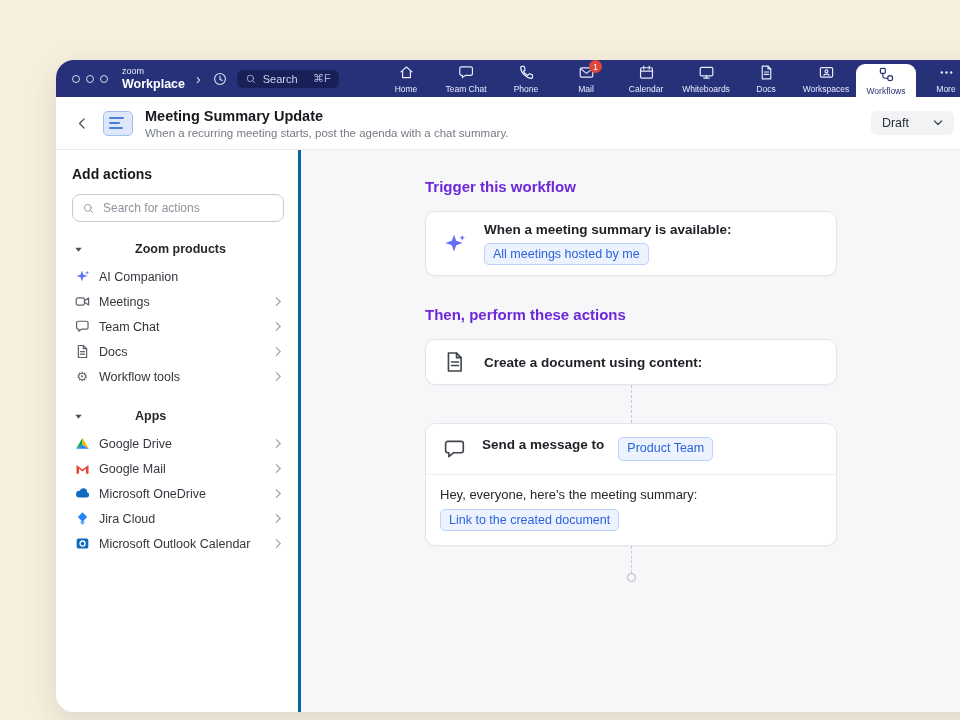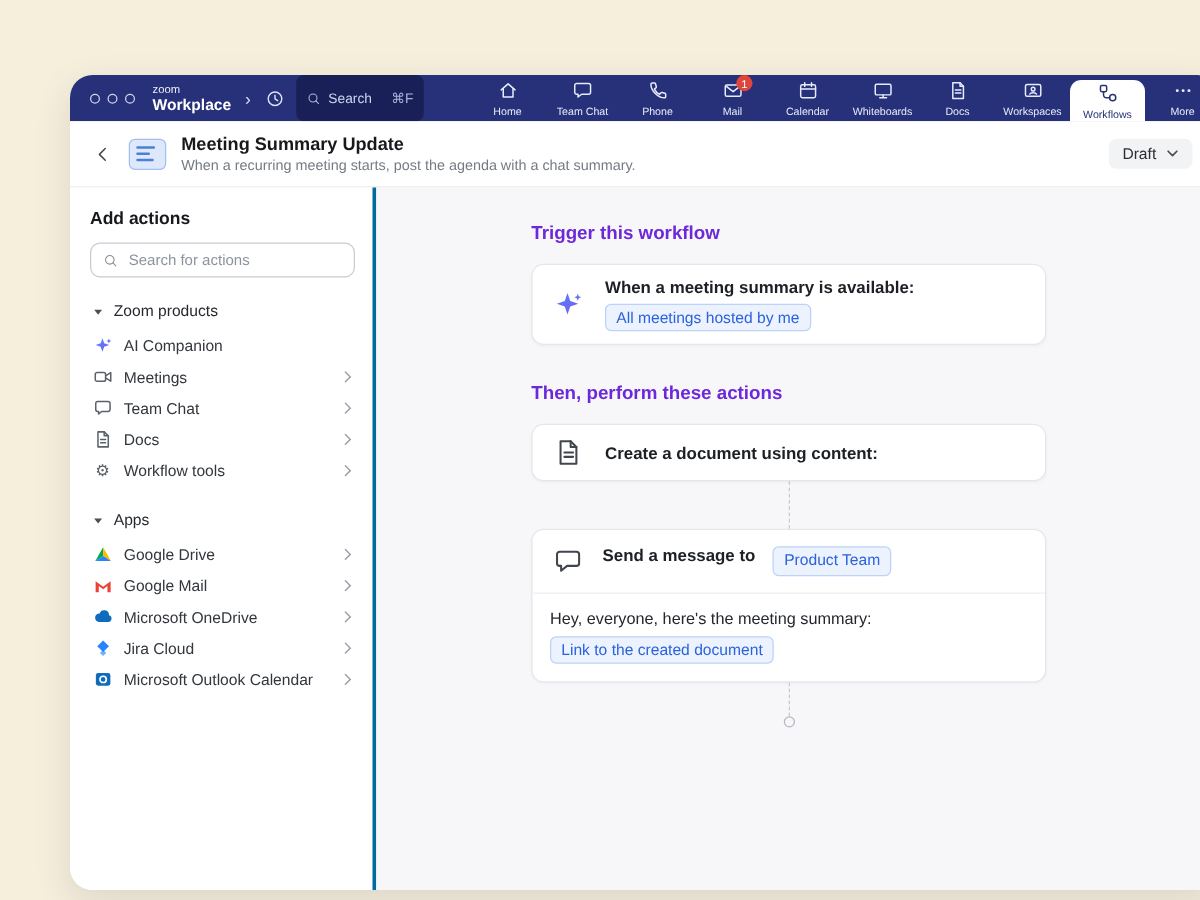--- a/index.html
+++ b/index.html
@@ -15,21 +15,21 @@
   .nav-left{display:flex;align-items:center;padding-left:16px;gap:9px;flex-shrink:0;}
   .dots{display:flex;gap:6px;}
   .dot{width:8px;height:8px;border:1.2px solid rgba(255,255,255,.8);border-radius:50%;}
   .brand{color:#fff;line-height:1;margin-left:5px;}
   .brand .z{font-size:9px;opacity:.92;}
   .brand .w{font-size:12.5px;font-weight:700;margin-top:2px;}
   .nav-chev{color:rgba(255,255,255,.85);font-size:14px;line-height:1;padding:0 2px;cursor:pointer;}
   .hist{display:flex;align-items:center;cursor:pointer;}
   .hist svg{width:16px;height:16px;stroke:#dfe4f7;}
   .search-pill{display:flex;align-items:center;gap:6px;background:rgba(9,14,45,.45);
-    border-radius:6px;height:37px;padding:0 8px;width:102px;color:#cdd4ef;font-size:11px;cursor:text;}
+    border-radius:6px;height:18px;padding:0 8px;width:102px;color:#cdd4ef;font-size:11px;cursor:text;}
   .search-pill svg{width:12px;height:12px;stroke:#aeb7dd;flex-shrink:0;}
   .search-pill .sc{margin-left:auto;color:#a9b2d8;}
 
   .nav-items{display:flex;margin-left:auto;align-items:flex-end;height:37px;flex-shrink:0;}
   .nav-item{width:60px;height:37px;display:flex;flex-direction:column;align-items:center;
     justify-content:center;gap:3px;color:#e8ecfa;position:relative;cursor:pointer;flex-shrink:0;}
   .nav-item svg{width:17px;height:17px;}
   .nav-label{font-size:8.5px;white-space:nowrap;}
   .nav-item.active{background:#fff;color:#263170;border-radius:9px 9px 0 0;height:33px;}
   .badge{position:absolute;top:0;left:50%;margin-left:3px;min-width:13px;height:13px;
@@ -42,39 +42,39 @@
   .back{display:flex;align-items:center;cursor:pointer;}
   .back svg{width:17px;height:17px;stroke:#42474d;}
   .thumb{width:30px;height:25px;border-radius:5px;background:#dde8fb;border:1px solid #a3bfee;
     display:flex;flex-direction:column;justify-content:center;gap:3px;padding:4px 5px;}
   .thumb i{display:block;height:2px;background:#4d7fd6;border-radius:1px;}
   .thumb i:nth-child(1){width:85%;}
   .thumb i:nth-child(2){width:60%;}
   .thumb i:nth-child(3){width:75%;}
   .tb .t{font-size:14.5px;font-weight:700;color:#17191d;}
   .tb .s{font-size:11.5px;color:#757b84;margin-top:3px;}
-  .draft{margin-left:auto;display:flex;align-items:center;gap:8px;background:#f2f3f5;
+  .draft{margin-left:auto;display:flex;align-items:center;gap:24px;background:#f2f3f5;
     border-radius:6px;padding:5px 11px;font-size:12.5px;color:#2b2e33;cursor:pointer;}
   .draft svg{width:10px;height:10px;stroke:#4b4f56;}
 
   
   .content{flex:1;display:flex;min-height:0;}
 
   .sidebar{width:245px;background:#fff;border-right:3px solid #0369a1;
     padding:14px 14px 0 16px;flex-shrink:0;}
   .sb-title{font-size:14px;font-weight:700;color:#17191d;margin:2px 0 12px;}
   .sb-search{display:flex;align-items:center;gap:6px;height:28px;border:1px solid #c7ccd4;
     border-radius:8px;padding:0 9px;background:#fff;}
   .sb-search svg{width:13px;height:13px;stroke:#878e98;flex-shrink:0;}
   .sb-search input{border:0;outline:0;flex:1;min-width:0;font-size:12px;font-family:inherit;
     color:#2f3338;background:transparent;}
   .sb-search input::placeholder{color:#8d939d;}
   .sb-section{margin-top:18px;}
   .sb-sechead{display:flex;align-items:center;gap:8px;padding:2px;margin-bottom:6px;cursor:pointer;}
-  .sb-sechead .lbl{font-size:12.5px;font-weight:400;color:#25282d;}
+  .sb-sechead .lbl{font-size:12.5px;font-weight:700;color:#25282d;margin-left:44px;}
   .sb-item{display:flex;align-items:center;gap:9px;height:25px;padding:0 2px;border-radius:6px;cursor:pointer;}
   .sb-item .ic{width:16px;height:16px;display:flex;align-items:center;justify-content:center;flex-shrink:0;}
   .sb-item .ic svg{width:15px;height:15px;}
   .sb-item .ilbl{font-size:12.5px;color:#33373d;flex:1;white-space:nowrap;}
   .sb-item .chev{display:flex;align-items:center;}
   .sb-item .chev svg{width:7px;height:11px;stroke:#9aa0a8;}
   .gear-glyph{font-size:13px;color:#5b626b;line-height:1;}
 
   .main{flex:1;background:#f7f7f9;padding:28px 0 0 124px;min-width:0;overflow:hidden;}
   .col{width:412px;}

